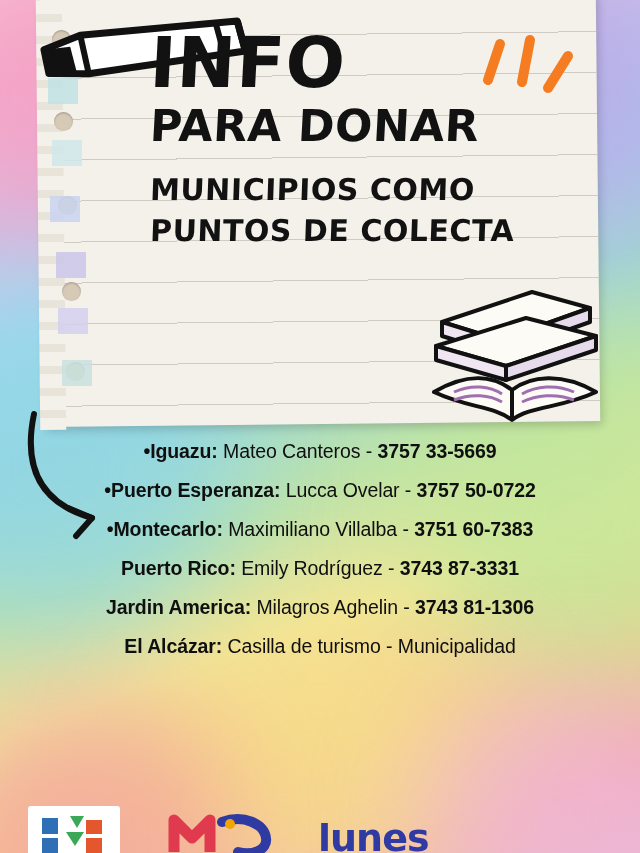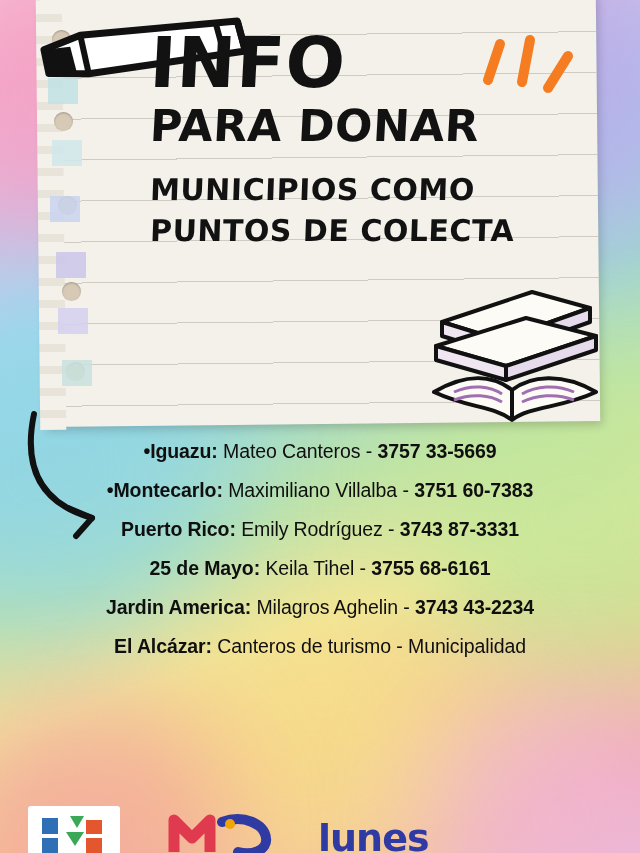--- a/index.html
+++ b/index.html
@@ -283,25 +283,25 @@
 
   <div id="heading-block">
     <div class="h-info">INFO</div>
     <div class="h-sub1">PARA DONAR</div>
     <div class="h-sub2">MUNICIPIOS COMO</div>
     <div class="h-sub2" style="margin-top:4px;">PUNTOS DE COLECTA</div>
   </div>
 
   <div id="list">
       <div class="entry"><span class="bullet">•</span><span class="muni">Iguazu:</span> <span class="person">Mateo Canteros</span> <span class="sep">-</span> <span class="phone">3757 33-5669</span></div>
+      <div class="entry"><span class="bullet">•</span><span class="muni">Puerto Esperanza:</span> <span class="person">Lucca Ovelar</span> <span class="sep">-</span> <span class="phone">3757 50-0722</span></div>
       <div class="entry"><span class="bullet">•</span><span class="muni">Montecarlo:</span> <span class="person">Maximiliano Villalba</span> <span class="sep">-</span> <span class="phone">3751 60-7383</span></div>
       <div class="entry"><span class="muni">Puerto Rico:</span> <span class="person">Emily Rodríguez</span> <span class="sep">-</span> <span class="phone">3743 87-3331</span></div>
-      <div class="entry"><span class="muni">25 de Mayo:</span> <span class="person">Keila Tihel</span> <span class="sep">-</span> <span class="phone">3755 68-6161</span></div>
-      <div class="entry"><span class="muni">Jardin America:</span> <span class="person">Milagros Aghelin</span> <span class="sep">-</span> <span class="phone">3743 43-2234</span></div>
-      <div class="entry"><span class="muni">El Alcázar:</span> <span class="person">Canteros de turismo - Municipalidad</span></div>
+      <div class="entry"><span class="muni">Jardin America:</span> <span class="person">Milagros Aghelin</span> <span class="sep">-</span> <span class="phone">3743 81-1306</span></div>
+      <div class="entry"><span class="muni">El Alcázar:</span> <span class="person">Casilla de turismo - Municipalidad</span></div>
     </div>
 
   <div id="logo-white"></div>
   <svg id="logo-mark" viewBox="0 0 66 46">
     <rect x="2" y="4" width="16" height="16" fill="#2f6fb5"></rect>
     <rect x="2" y="24" width="16" height="16" fill="#2f6fb5"></rect>
     <polygon points="30,2 44,2 37,14" fill="#3aa856"></polygon>
     <polygon points="26,18 44,18 35,32" fill="#3aa856"></polygon>
     <rect x="46" y="6" width="16" height="14" fill="#e4572e"></rect>
     <rect x="46" y="24" width="16" height="16" fill="#e4572e"></rect>

